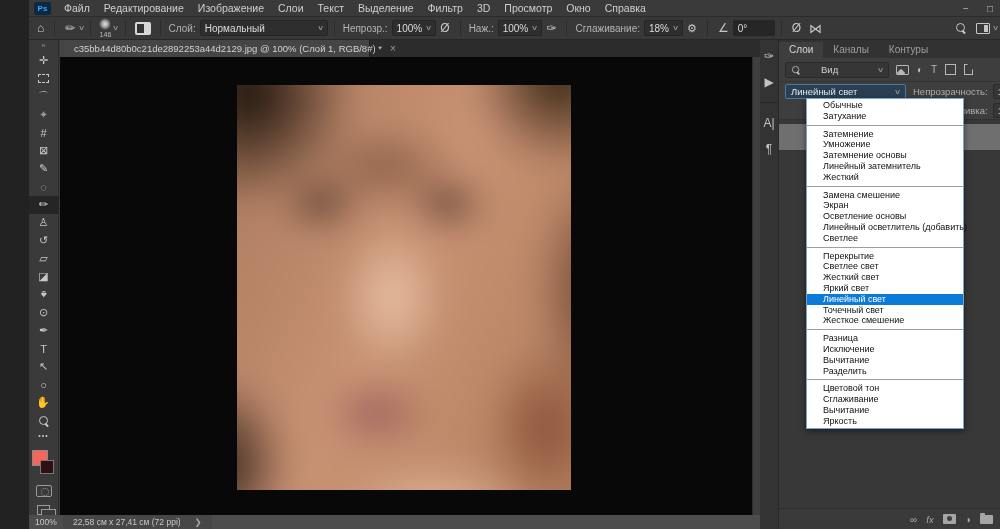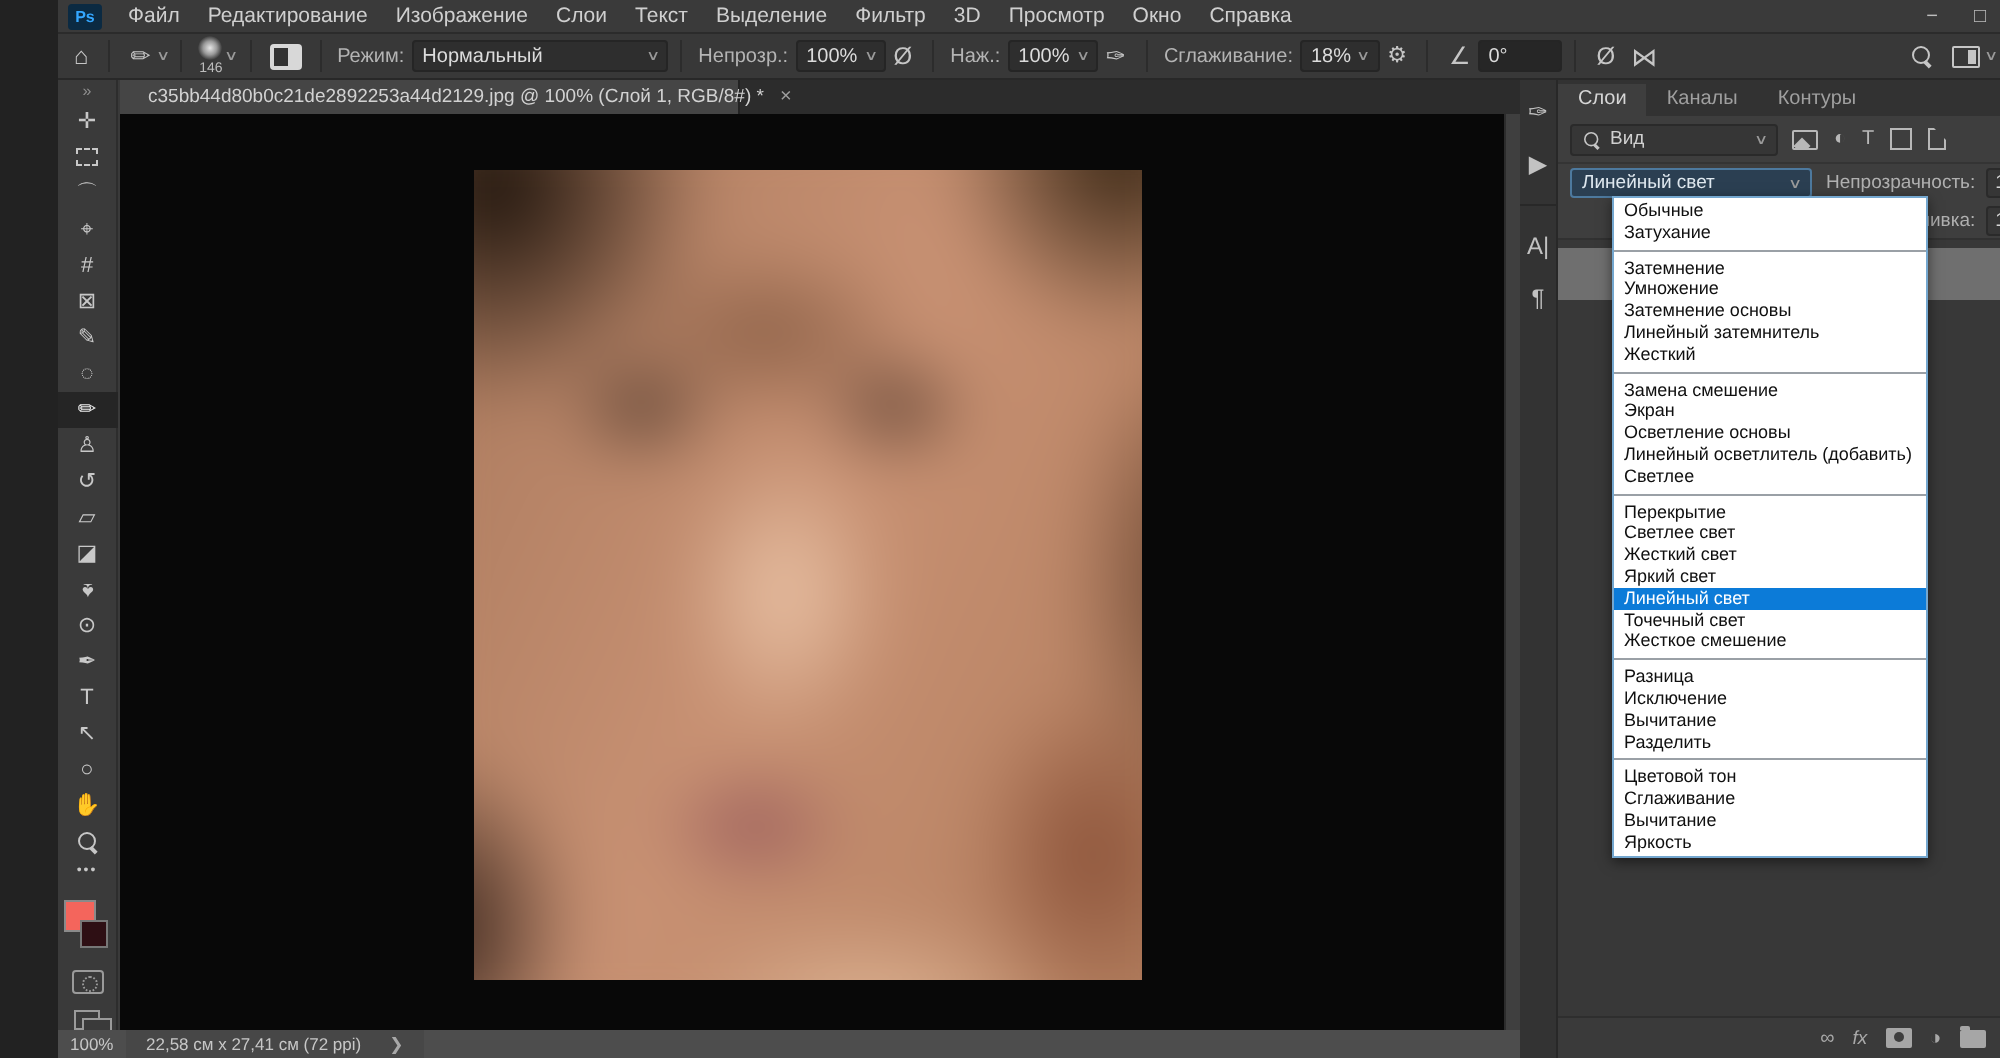--- a/index.html
+++ b/index.html
@@ -111,21 +111,21 @@
     flex-direction:column; align-items:center; padding-top:10px; gap:14px; }
   .strip-ico { color:#c2c2c2; font-size:12px; line-height:1; }
   .strip-div { width:18px; height:1px; background:#282828; }
   .panel { flex:1; background:#3e3e3e; position:relative; display:flex; flex-direction:column; }
   .panel-tabs { height:18px; background:#323232; display:flex; align-items:flex-end; font-size:10px; color:#9f9f9f; }
   .panel-tab { padding:2px 10px 3px; }
   .panel-tab.active { background:#3e3e3e; color:#d6d6d6; }
   .panel-menu-ico { margin-left:auto; padding:0 6px 3px; color:#b5b5b5; font-size:10px; }
   .row-filter { height:24px; display:flex; align-items:center; padding:0 6px; gap:7px; border-bottom:1px solid #343434; }
   .filter-select { width:104px; height:16px; background:#363636; border:1px solid #2a2a2a; border-radius:2px;
-    display:flex; align-items:center; gap:4px; padding:0 5px; font-size:9.5px; color:#d0d0d0; }
+    display:flex; align-items:center; gap:20px; padding:0 5px; font-size:9.5px; color:#d0d0d0; }
   .filter-select .chev { margin-left:auto; }
   .filter-ico { color:#b8b8b8; font-size:10px; display:flex; align-items:center; }
   .row-blend { height:19px; display:flex; align-items:center; padding:0 6px; gap:5px; font-size:9.5px; color:#b0b0b0; }
   .blend-select { width:121px; height:15px; background:#2b3f52; border:1px solid #4d799e; border-radius:2px;
     display:flex; align-items:center; padding:0 5px; color:#dfe8ef; gap:4px; }
   .blend-select .chev { margin-left:auto; }
   .small-select { height:15px; background:#363636; border:1px solid #2a2a2a; border-radius:2px;
     display:flex; align-items:center; padding:0 4px; gap:4px; color:#d6d6d6; }
   .row-fill { height:18px; display:flex; align-items:center; justify-content:flex-end;
     padding:0 6px; gap:5px; font-size:9.5px; color:#b0b0b0; }
@@ -134,21 +134,21 @@
   .layer-row-bg { position:absolute; left:0; right:0; top:30px; height:26px; display:flex;
     align-items:center; justify-content:flex-end; padding-right:34px; }
   .panel-bottom { height:21px; border-top:1px solid #2e2e2e; background:#3a3a3a; display:flex;
     align-items:center; justify-content:flex-end; gap:9px; padding-right:14px; }
   .pb-ico { color:#a8a8a8; font-size:10px; font-style:normal; display:flex; align-items:center; }
   .pb-fx { font-style:italic; font-size:9.5px; }
 
   
   .blend-dropdown { position:absolute; left:27px; top:58px; width:158px; background:#ffffff;
     border:1px solid #74a7cf; box-shadow:0 2px 6px rgba(0,0,0,.5); z-index:50; padding:1px 0; }
-  .bd-item { height:10.8px; line-height:10.8px; font-size:9px; color:#101010; padding-left:5px; white-space:nowrap; }
+  .bd-item { height:10.8px; line-height:10.8px; font-size:9px; color:#101010; padding-left:16px; white-space:nowrap; }
   .bd-item.sel { background:#0c7bd8; color:#ffffff; }
   .bd-sep { border-top:1px solid #9aa0a6; margin:3px 0; }
 
   
   .statusbar { position:absolute; left:0; bottom:0; height:14px; right:269px; background:#4d4d4d;
     display:flex; align-items:center; font-size:8.5px; color:#c7c7c7; }
   .sb-zoom { width:34px; padding-left:6px; }
   .sb-dims { background:#474747; height:14px; display:flex; align-items:center; padding:0 10px; gap:14px; }
   .sb-chev { color:#a8a8a8; }
 </style>
@@ -186,21 +186,21 @@
     <span class="chev">∨</span>
     <div class="ob-sep"></div>
     <div class="brush-dot-wrap">
       <div class="brush-dot"></div>
       <div class="brush-size">146</div>
     </div>
     <span class="chev">∨</span>
     <div class="ob-sep"></div>
     <div class="toggle-panel-ico"></div>
     <div class="ob-sep"></div>
-    <span class="ob-label">Режим:</span>
+    <span class="ob-label">Слой:</span>
     <div class="ob-field" style="width:128px;align-items:center;">
       <span>Нормальный</span>
       <span class="chev" style="margin-left:auto;">∨</span>
     </div>
     <div class="ob-sep"></div>
     <span class="ob-label">Непрозр.:</span>
     <div class="ob-field">
       <span>100%</span>
       <span class="chev">∨</span>
     </div>

